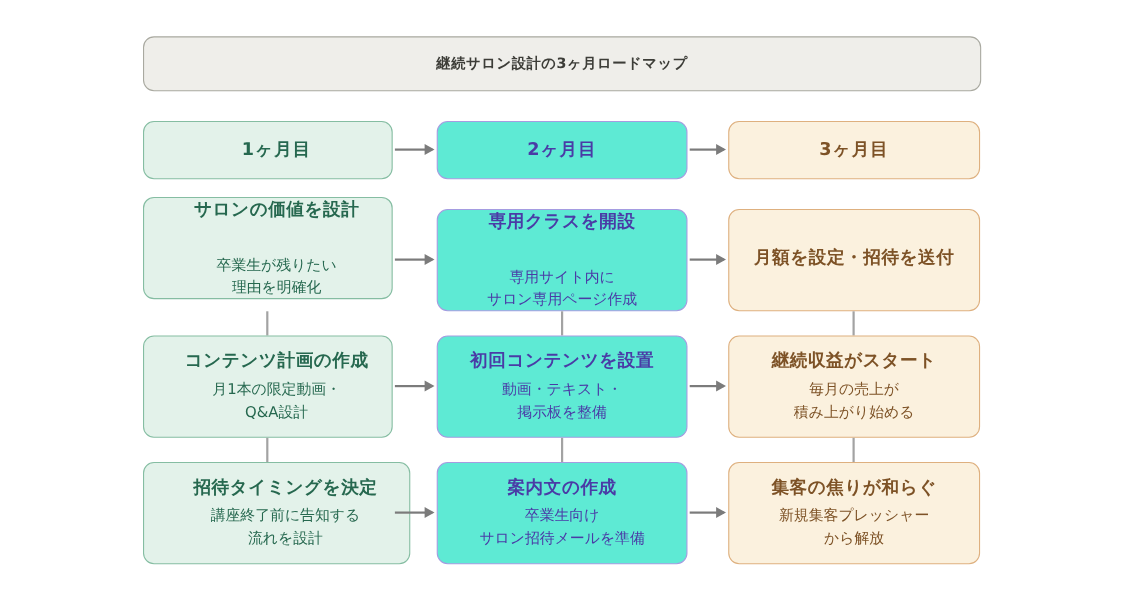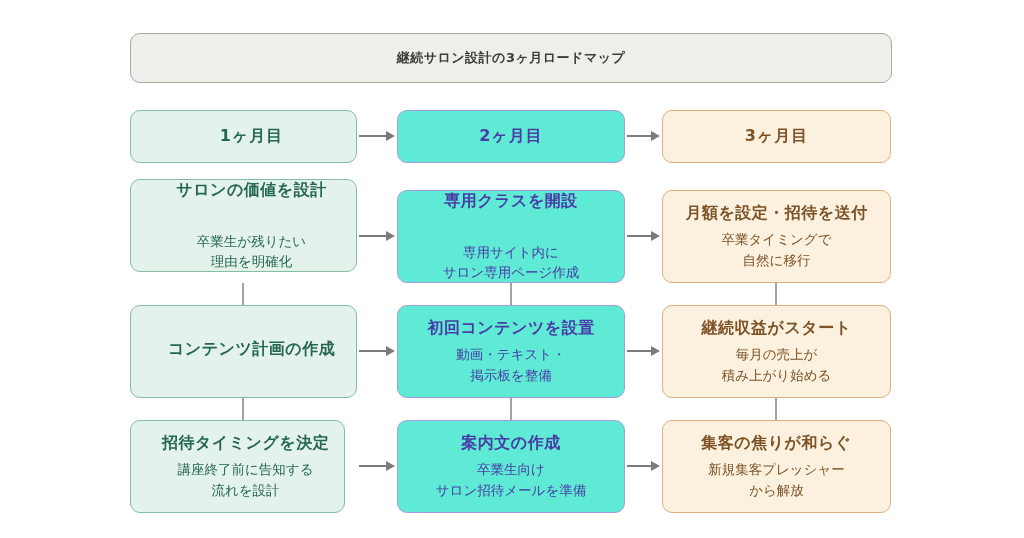--- a/index.html
+++ b/index.html
@@ -99,32 +99,32 @@
   <div class="box purple" style="left:397px; top:190px; width:228px; height:93px;justify-content:space-between;">
     <div class="step-title">専用クラスを開設</div>
     <div class="step-desc">
       <div>専用サイト内に</div>
       <div>サロン専用ページ作成</div>
     </div>
   </div>
   <div class="arrow-h" style="left:627px; top:235px; width:31px;"></div>
   <div class="box orange" style="left:662px; top:190px; width:229px; height:93px;">
     <div class="step-title">月額を設定・招待を送付</div>
-    <div class="step-desc">
-      <div>卒業タイミングで</div>
-      <div>自然に移行</div>
-    </div>
   </div>
 
   <div class="line-v" style="left:242px; top:283px; height:22px;"></div>
   <div class="line-v" style="left:510px; top:283px; height:22px;"></div>
   <div class="line-v" style="left:775px; top:283px; height:22px;"></div>
 
   <div class="box green" style="left:130px; top:305px; width:227px; height:93px;">
     <div class="step-title">コンテンツ計画の作成</div>
+    <div class="step-desc">
+      <div>月1本の限定動画・</div>
+      <div>Q&amp;A設計</div>
+    </div>
   </div>
   <div class="arrow-h" style="left:359px; top:350px; width:34px;"></div>
   <div class="box purple" style="left:397px; top:305px; width:228px; height:93px;">
     <div class="step-title">初回コンテンツを設置</div>
     <div class="step-desc">
       <div>動画・テキスト・</div>
       <div>掲示板を整備</div>
     </div>
   </div>
   <div class="arrow-h" style="left:627px; top:350px; width:31px;"></div>
@@ -133,21 +133,21 @@
     <div class="step-desc">
       <div>毎月の売上が</div>
       <div>積み上がり始める</div>
     </div>
   </div>
 
   <div class="line-v" style="left:242px; top:398px; height:22px;"></div>
   <div class="line-v" style="left:510px; top:398px; height:22px;"></div>
   <div class="line-v" style="left:775px; top:398px; height:22px;"></div>
 
-  <div class="box green" style="left:130px; top:420px; width:215px; height:93px;">
+  <div class="box green" style="left:130px; top:420px; width:243px; height:93px;">
     <div class="step-title">招待タイミングを決定</div>
     <div class="step-desc">
       <div>講座終了前に告知する</div>
       <div>流れを設計</div>
     </div>
   </div>
   <div class="arrow-h" style="left:359px; top:465px; width:34px;"></div>
   <div class="box purple" style="left:397px; top:420px; width:228px; height:93px;">
     <div class="step-title">案内文の作成</div>
     <div class="step-desc">

